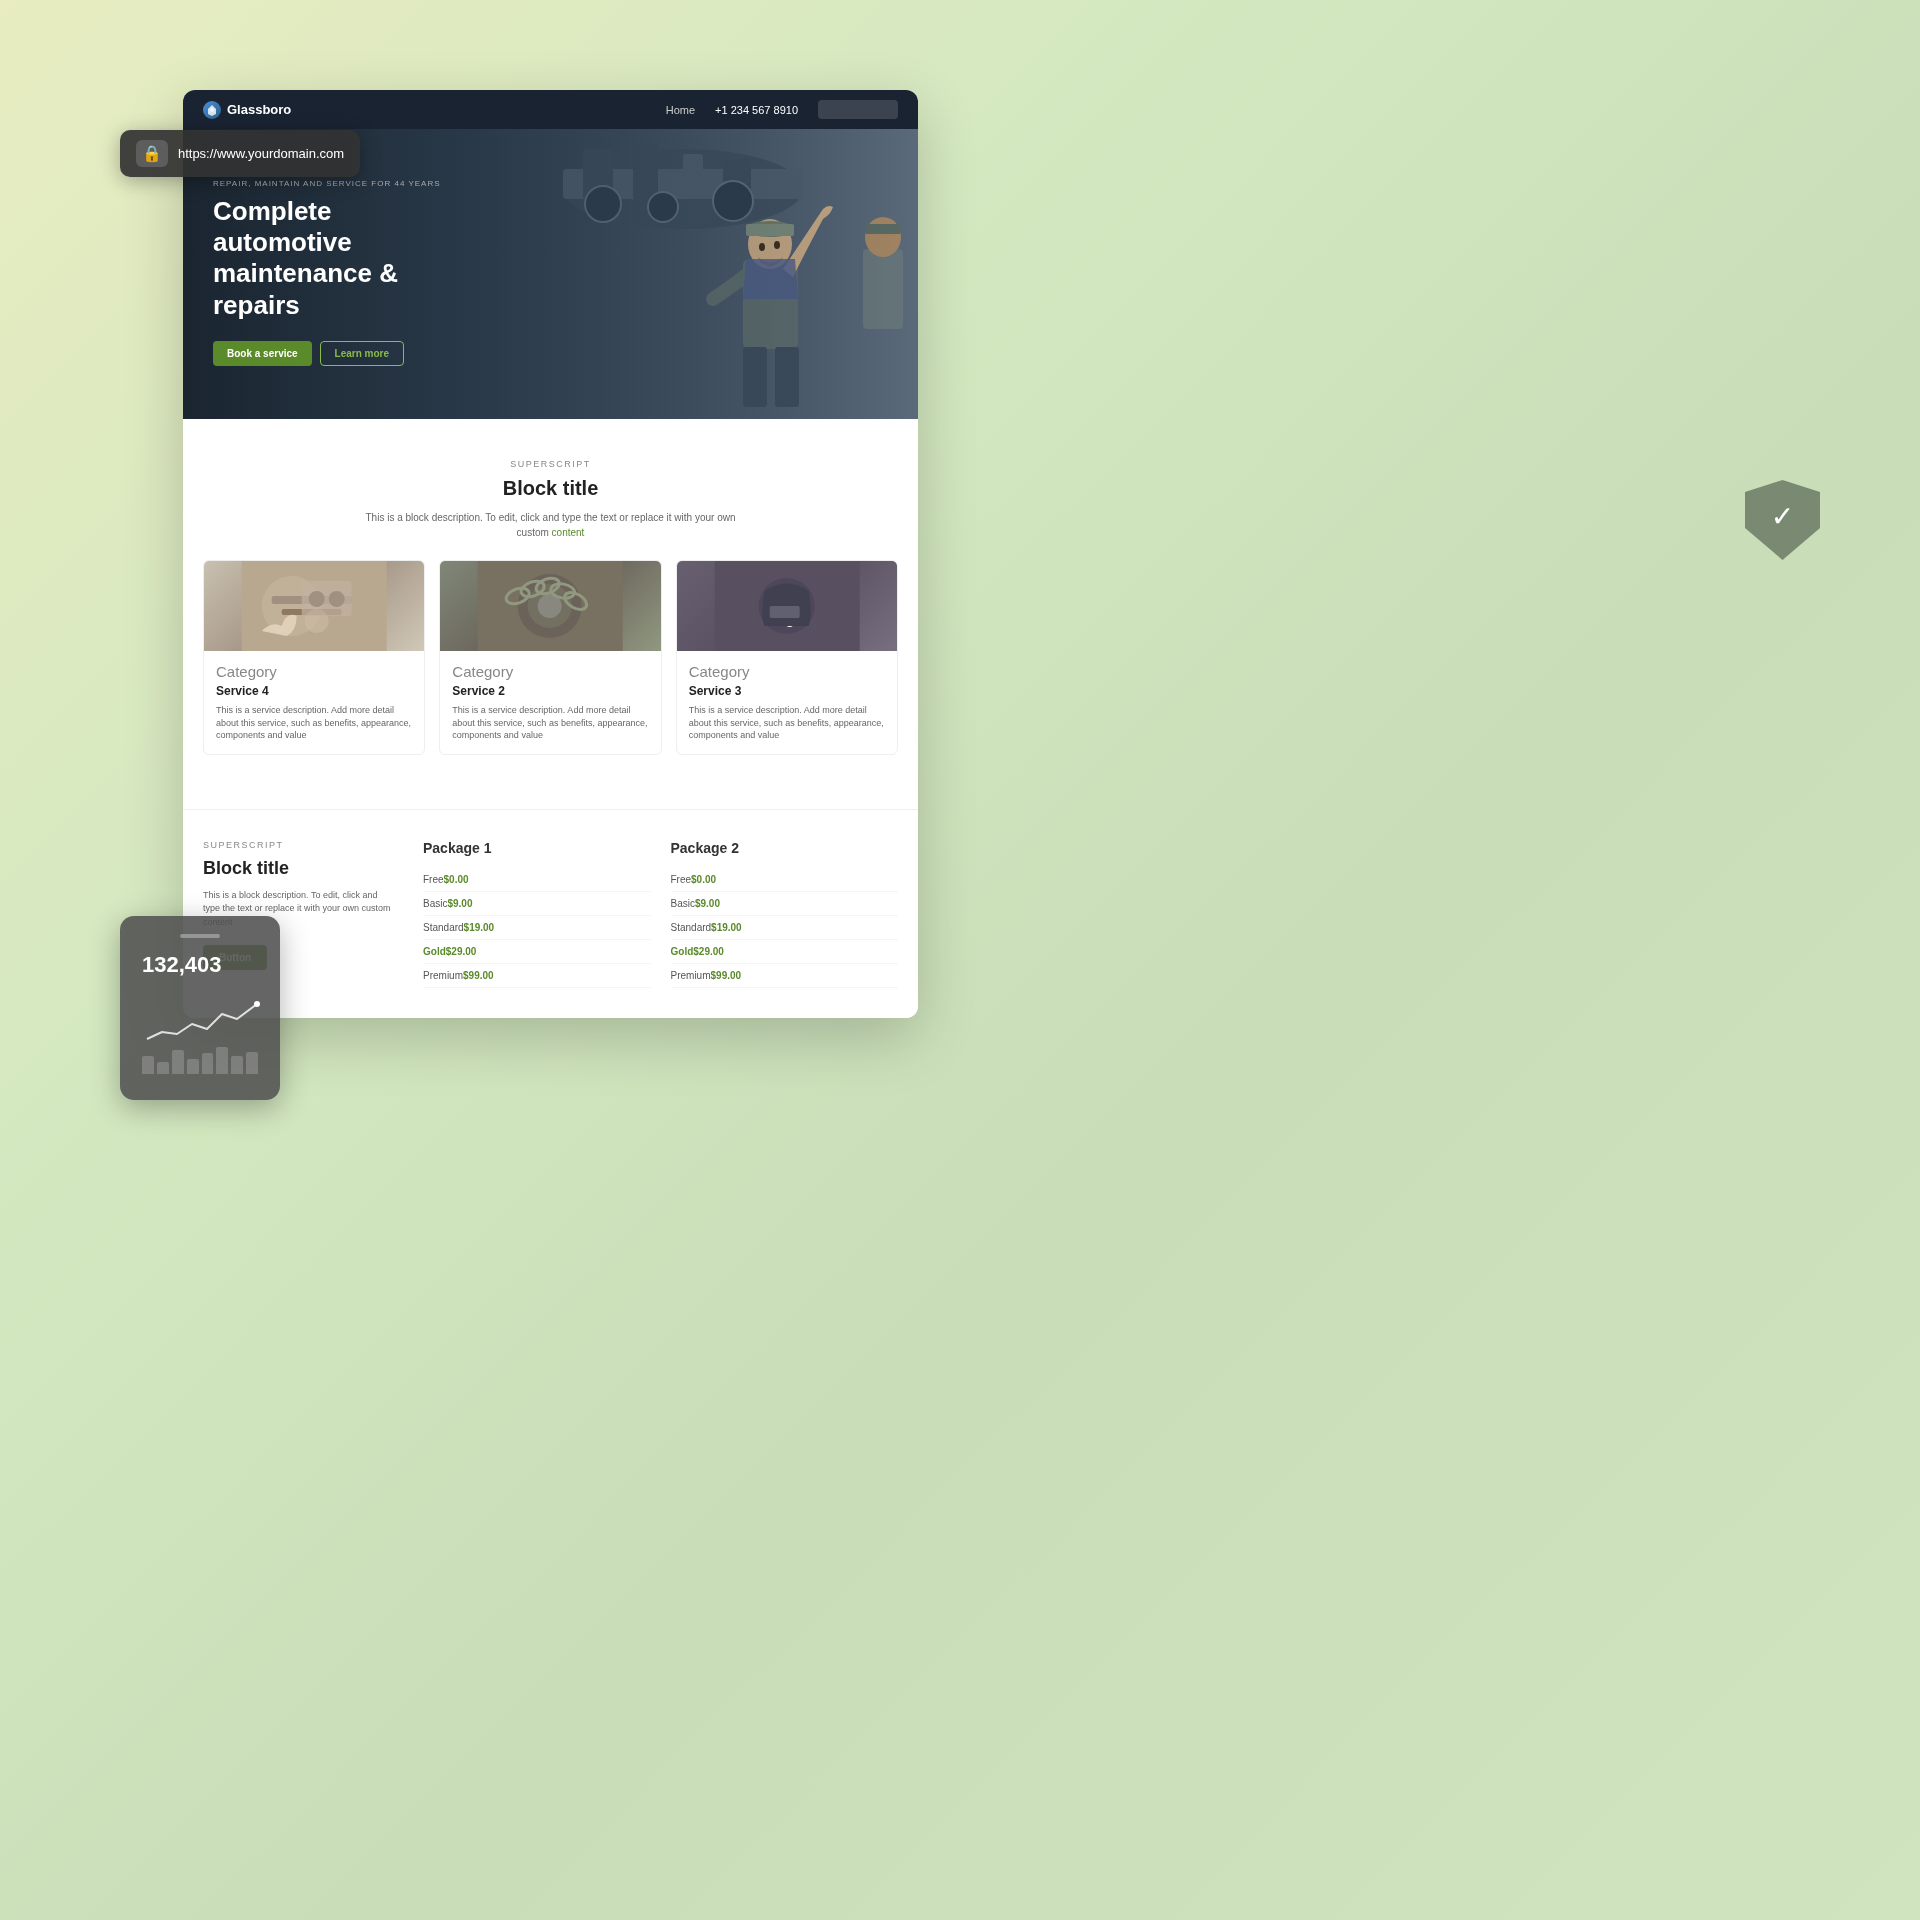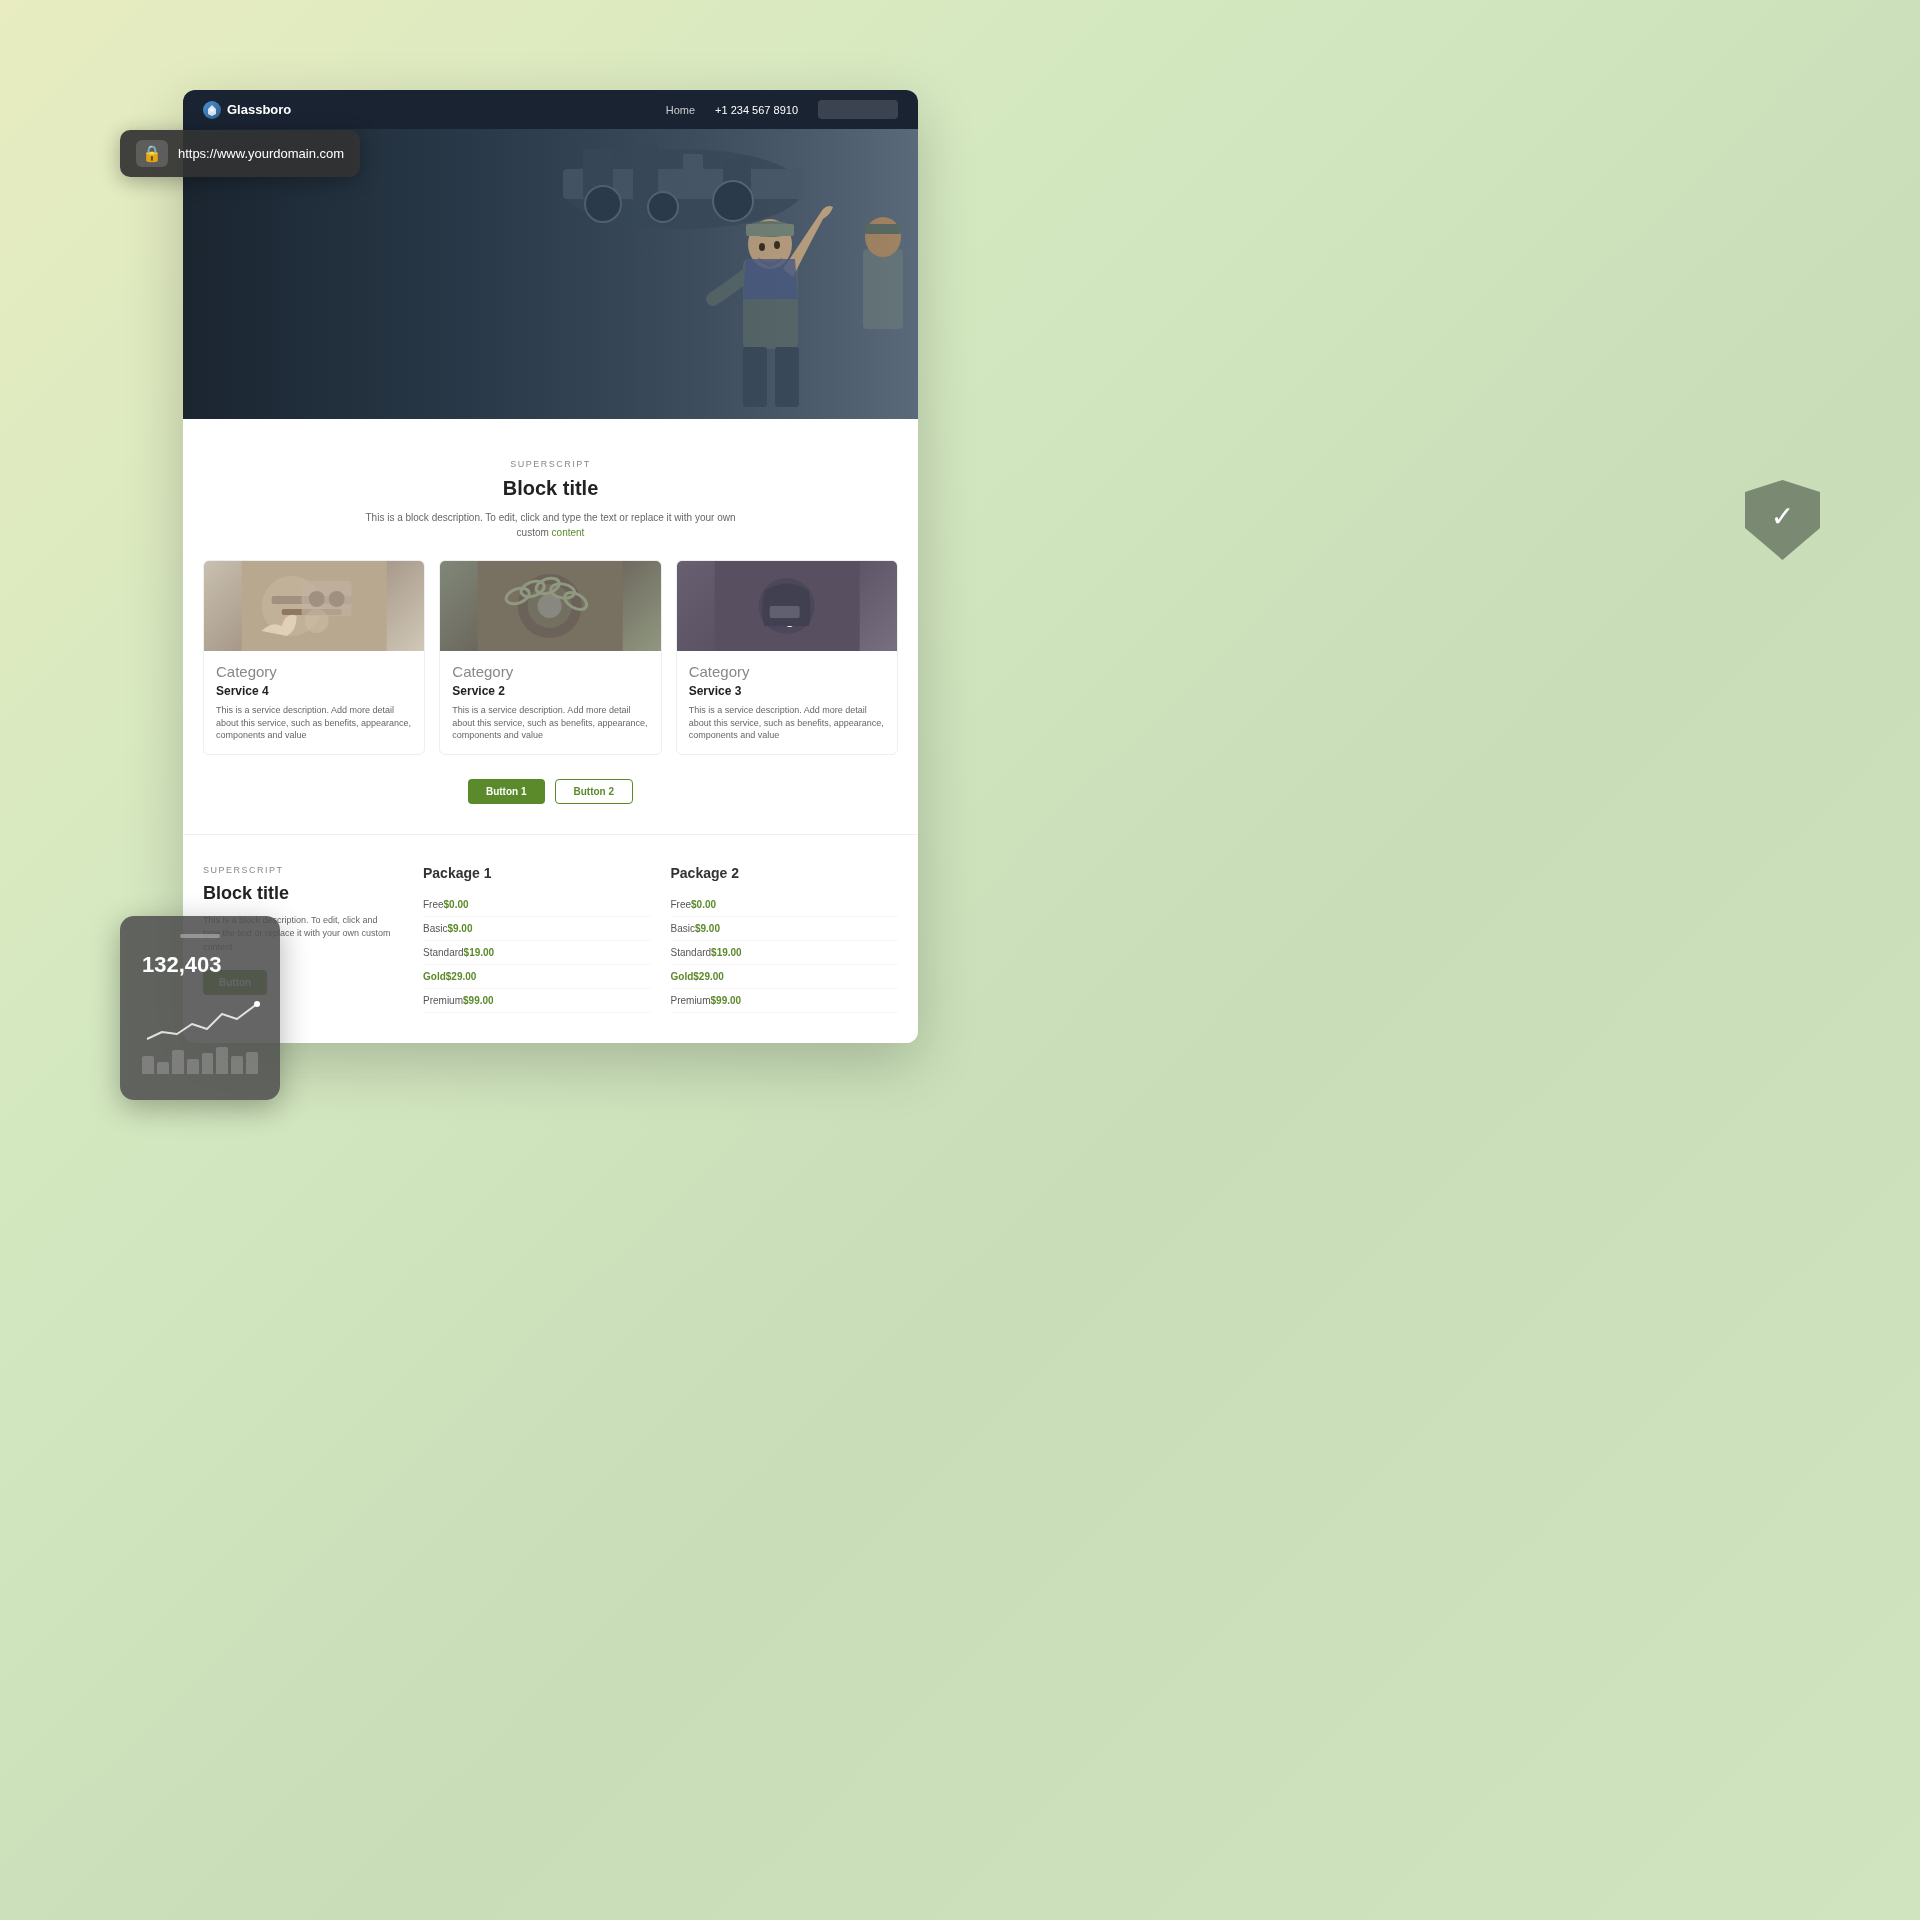--- a/index.html
+++ b/index.html
@@ -551,20 +551,28 @@
 
         <linearGradient id="overlayGrad" x1="0%" y1="0%" x2="100%" y2="0%">
           <stop offset="0%" style="stop-color:#1a2530;stop-opacity:0.85"></stop>
           <stop offset="45%" style="stop-color:#2a3a4a;stop-opacity:0.3"></stop>
           <stop offset="100%" style="stop-color:#2a3a4a;stop-opacity:0"></stop>
         </linearGradient>
         <rect width="735" height="290" fill="url(#overlayGrad)"></rect>
       </svg>
     </div>
 
+    <div class="hero-content">
+      <div class="hero-superscript">REPAIR, MAINTAIN AND SERVICE FOR 44 YEARS</div>
+      <h1 class="hero-title">Complete automotive maintenance &amp; repairs</h1>
+      <div class="hero-buttons">
+        <button class="btn-primary">Book a service</button>
+        <button class="btn-outline">Learn more</button>
+      </div>
+    </div>
   </div>
 
   <div class="services-section">
     <div class="section-superscript">SUPERSCRIPT</div>
     <h2 class="section-title">Block title</h2>
     <p class="section-description">
       <span>This is a block description. To edit, click and type the text or replace it with your own custom</span>
       <a href="#">content</a>
     </p>
 
@@ -634,24 +642,20 @@
           </svg>
         </div>
         <div class="service-card-body">
           <div class="service-category">Category</div>
           <div class="service-name">Service 3</div>
           <div class="service-desc">This is a service description. Add more detail about this service, such as benefits, appearance, components and value</div>
         </div>
       </div>
     </div>
 
-    <div class="services-buttons">
-      <button class="btn-green-solid">Button 1</button>
-      <button class="btn-green-outline">Button 2</button>
-    </div>
   </div>
 
   <div class="pricing-section">
     <div class="pricing-layout">
 
       <div class="pricing-info">
         <div class="pricing-superscript">SUPERSCRIPT</div>
         <h3 class="pricing-title">Block title</h3>
         <p class="pricing-desc">This is a block description. To edit, click and type the text or replace it with your own custom content</p>
         <button class="btn-pricing">Button</button>

